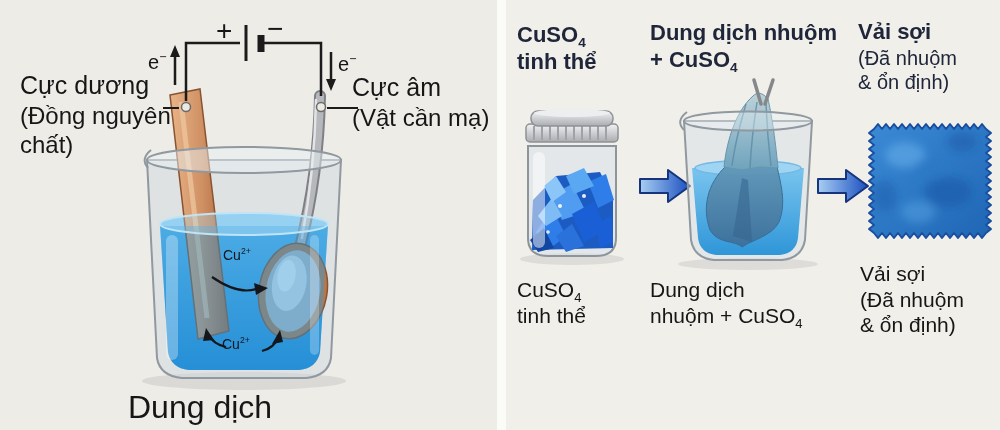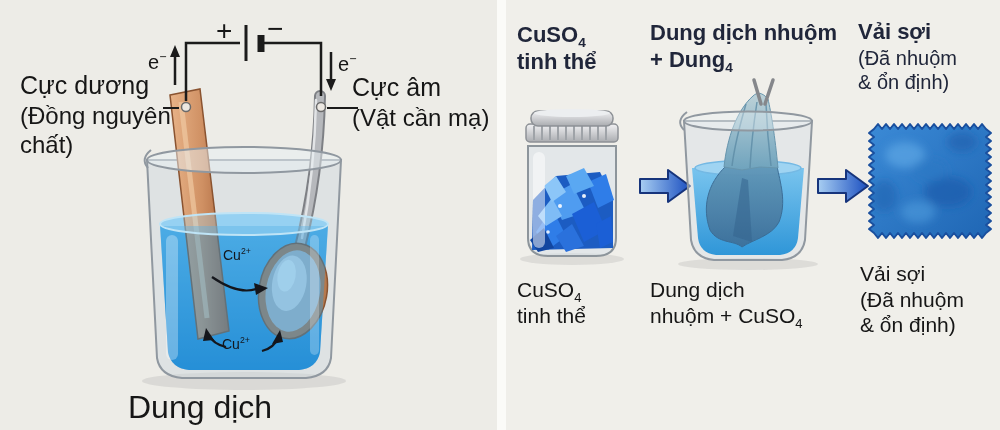--- a/index.html
+++ b/index.html
@@ -244,21 +244,21 @@
 
   <div class="lbl ctr t24" style="left:128px;top:388px;width:250px;"><span>Dung dịch CuSO</span><sub>4</sub></div>
 
   <div class="lbl ctr rhead" style="left:517px;top:22px;width:120px;">
     <div><span>CuSO</span><sub>4</sub></div>
     <div>tinh thể</div>
   </div>
 
   <div class="lbl ctr rhead" style="left:650px;top:20px;width:210px;">
     <div>Dung dịch nhuộm</div>
-    <div><span>+ Dung</span><sub>4</sub></div>
+    <div><span>+ CuSO</span><sub>4</sub></div>
   </div>
 
   <div class="lbl ctr rhead" style="left:858px;top:19px;width:142px;">
     <div>Vải sợi</div>
     <div class="sub2">(Đã nhuộm</div>
     <div class="sub2">&amp; ổn định)</div>
   </div>
 
   <div class="lbl ctr rcap" style="left:517px;top:277px;width:120px;">
     <div><span>CuSO</span><sub>4</sub></div>

